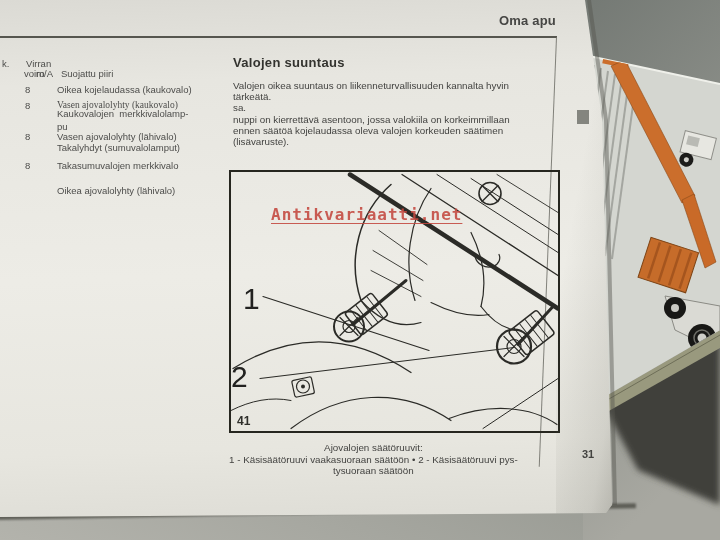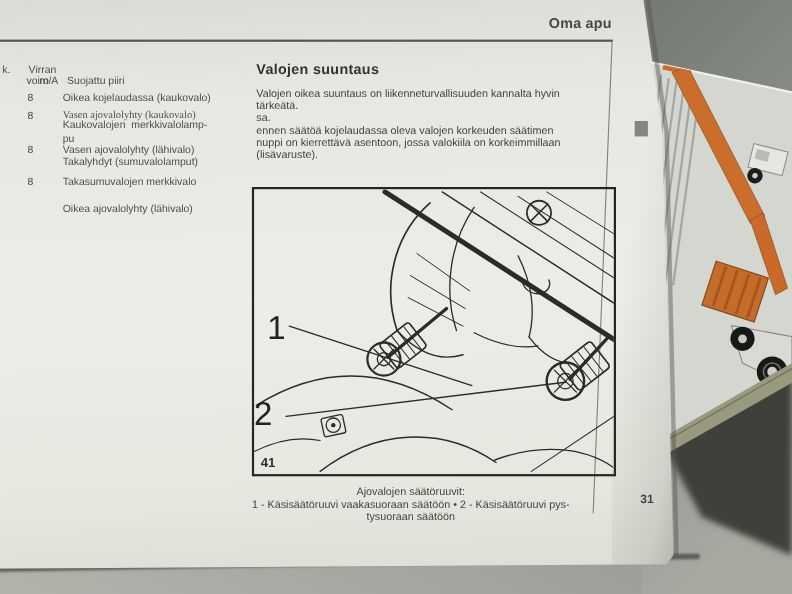--- a/index.html
+++ b/index.html
@@ -187,22 +187,22 @@
       <div class="line amp4">8</div>
       <div class="line r4l1">Takasumuvalojen merkkivalo</div>
       <div class="line r4l2">Oikea ajovalolyhty (lähivalo)</div>
     </div>
 
     <div class="section-title">Valojen suuntaus</div>
     <div class="body-text">
       <div class="line">Valojen oikea suuntaus on liikenneturvallisuuden kannalta hyvin</div>
       <div class="line">tärkeätä.</div>
       <div class="line">sa.</div>
+      <div class="line">nuppi on kierrettävä asentoon, jossa valokiila on korkeimmillaan</div>
       <div class="line">ennen säätöä kojelaudassa oleva valojen korkeuden säätimen</div>
-      <div class="line">nuppi on kierrettävä asentoon, jossa valokiila on korkeimmillaan</div>
       <div class="line">(lisävaruste).</div>
     </div>
 
     <div class="figure-box">
       <svg viewBox="0 0 327 258">
         <g>
           <line class="ill" x1="119" y1="2" x2="327" y2="136" stroke-width="4.5"></line>
           <line class="ill" x1="171" y1="2" x2="327" y2="103" stroke-width="1.3"></line>
           <line class="ill" x1="206" y1="2" x2="327" y2="80" stroke-width="1" stroke="#4a4a44"></line>
           <line class="ill" x1="240" y1="6" x2="327" y2="62" stroke-width="1" stroke="#4a4a44"></line>
@@ -281,13 +281,14 @@
     <div class="caption">
       <div class="line">Ajovalojen säätöruuvit:</div>
       <div class="line">1 - Käsisäätöruuvi vaakasuoraan säätöön • 2 - Käsisäätöruuvi pys-</div>
       <div class="line">tysuoraan säätöön</div>
     </div>
 
     <div class="page-number">31</div>
     <div class="page-edge-shade"></div>
   </div>
 
+  <div class="watermark">Antikvariaatti.net</div>
 </div>
 
 </body></html>

